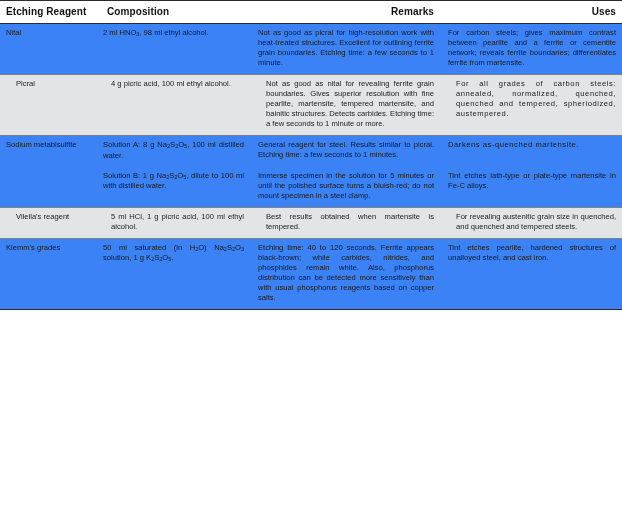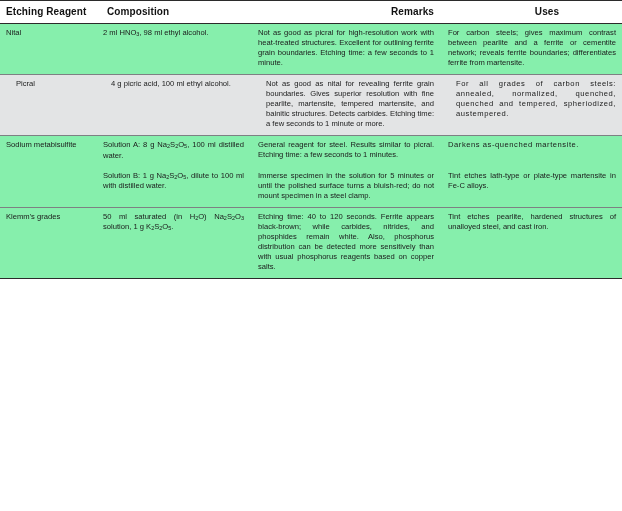--- a/index.html
+++ b/index.html
@@ -40,42 +40,42 @@
     text-align: left;
     padding: 4px 6px 5px 6px;
     border-top: 1.6px solid #2b2b2b;
     border-bottom: 1.2px solid #2b2b2b;
     vertical-align: bottom;
     letter-spacing: 0.1px;
     color: #111111;
   }
   thead th.th-center-comp { padding-left: 12px; }
   thead th.th-center-rem { text-align: right; padding-left: 60px; }
-  thead th.th-center-uses { text-align: center; padding-left: 38px; }
+  thead th.th-center-uses { text-align: right; padding-left: 38px; }
 
   tbody td {
     padding: 4px 6px 6px 6px;
     vertical-align: top;
     text-align: justify;
     text-justify: inter-word;
     hyphens: none;
   }
   tbody td.reagent {
     text-align: left;
   }
   tbody td.composition { padding-left: 8px; }
   tbody td.remarks { padding-left: 8px; }
   tbody td.uses { padding-left: 8px; }
 
   tr.shaded td {
     background: #e3e4e5;
     padding-left: 16px;
   }
   tr.plain td {
-    background: #86efac;
+    background: #3b82f6;
   }
 
   tr.rule-top td {
     border-top: 1.1px solid #7e8083;
   }
   tr.subrow td {
     border-top: none;
   }
 
   tr.last-row td {
@@ -140,20 +140,26 @@
         <td class="uses spread-lite">Darkens as-quenched martensite.</td>
       </tr>
 
       <tr class="plain subrow">
         <td class="reagent"></td>
         <td class="composition">Solution B: 1 g Na<sub>2</sub>S<sub>2</sub>O<sub>5</sub>, dilute to 100 ml with distilled water.</td>
         <td class="remarks">Immerse specimen in the solution for 5 minutes or until the polished surface turns a bluish-red; do not mount specimen in a steel clamp.</td>
         <td class="uses">Tint etches lath-type or plate-type martensite in Fe-C alloys.</td>
       </tr>
 
+      <tr class="shaded rule-top">
+        <td class="reagent">Vilella's reagent</td>
+        <td class="composition">5 ml HCl, 1 g picric acid, 100 ml ethyl alcohol.</td>
+        <td class="remarks">Best results obtained when martensite is tempered.</td>
+        <td class="uses">For revealing austenitic grain size in quenched, and quenched and tempered steels.</td>
+      </tr>
 
       <tr class="plain rule-top last-row">
         <td class="reagent">Klemm's grades</td>
         <td class="composition">50 ml saturated (in H<sub>2</sub>O) Na<sub>2</sub>S<sub>2</sub>O<sub>3</sub> solution, 1 g K<sub>2</sub>S<sub>2</sub>O<sub>5</sub>.</td>
         <td class="remarks">Etching time: 40 to 120 seconds. Ferrite appears black-brown; while carbides, nitrides, and phosphides remain white. Also, phosphorus distribution can be detected more sensitively than with usual phosphorus reagents based on copper salts.</td>
         <td class="uses">Tint etches pearlite, hardened structures of unalloyed steel, and cast iron.</td>
       </tr>
 
     </tbody>
   </table>

